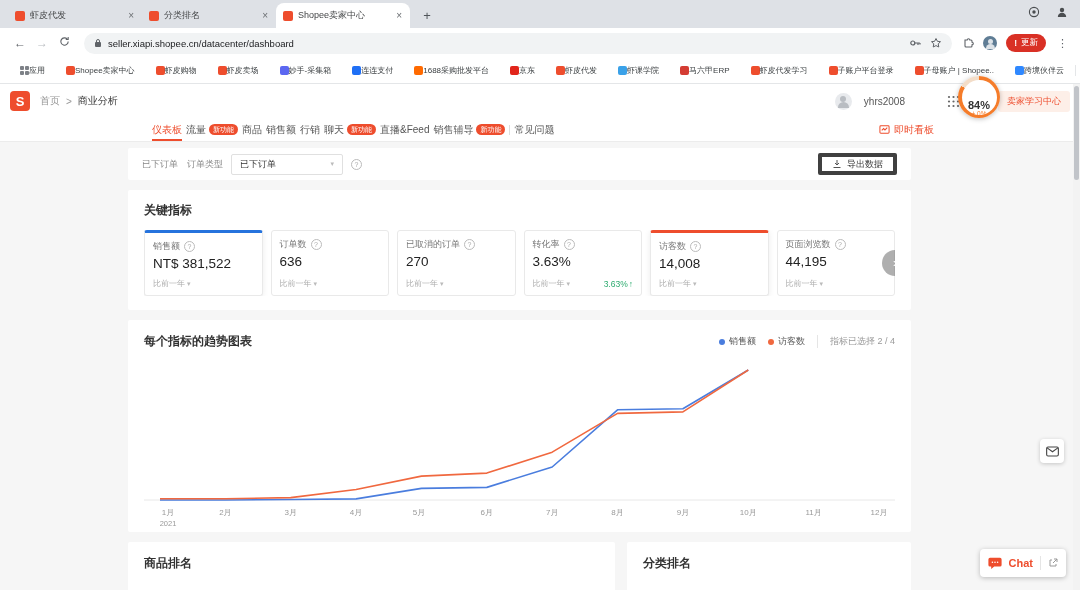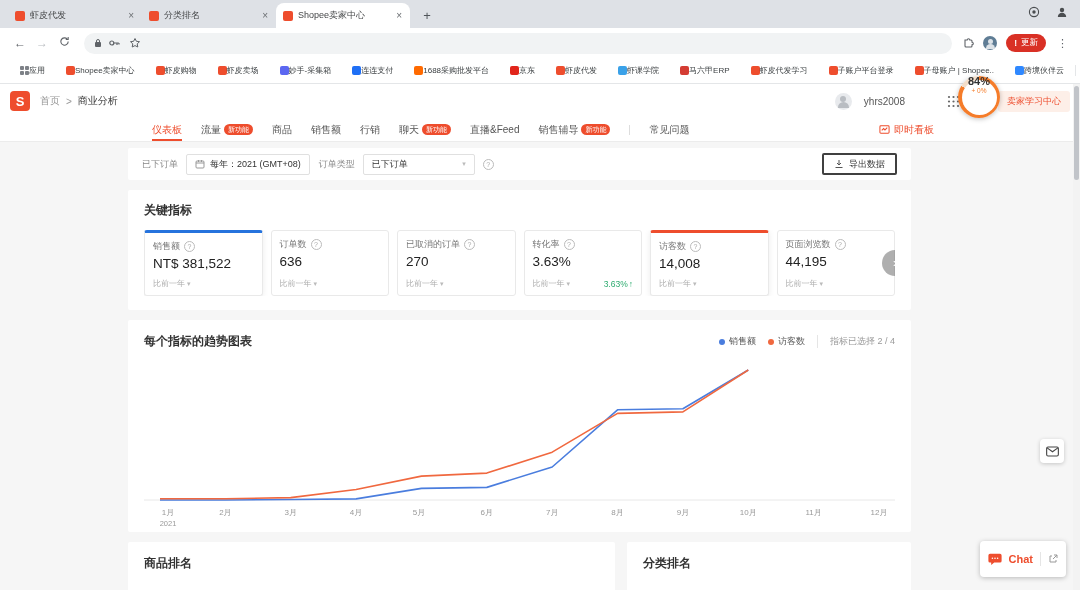--- a/index.html
+++ b/index.html
@@ -54,21 +54,21 @@
   .avatar::before { content:""; position:absolute; left:5.5px; top:3px; width:6px; height:6px; border-radius:50%; background:#b9bdc2; }
   .avatar::after { content:""; position:absolute; left:3px; top:9.5px; width:11px; height:6px; border-radius:6px 6px 0 0; background:#b9bdc2; }
   .username { font-size:10px; color:#555; }
   .bell-wrap { position:relative; }
   .badge-99 { position:absolute; top:-7px; left:8px; background:#ee4d2d; color:#fff; font-size:7px;
               padding:1px 3px; border-radius:7px; line-height:1.2; }
   .learn-btn { background:#fdefe8; color:#ee4d2d; font-size:9px; padding:4px 9px; border-radius:3px; white-space:nowrap; }
 
   .gauge { position:absolute; right:80px; top:76px; width:42px; height:42px; border-radius:50%;
            background:conic-gradient(#f57c2a 0 84%, #f3ddc8 84% 100%);
-           z-index:60; box-shadow:0 1px 5px rgba(0,0,0,.25); display:flex; align-items:flex-start; justify-content:center; }
+           z-index:60; box-shadow:0 1px 5px rgba(0,0,0,.25); display:flex; align-items:flex-end; justify-content:center; }
   .gauge::before { content:""; position:absolute; inset:3.5px; background:#fff; border-radius:50%; }
   .gauge-text { position:relative; text-align:center; line-height:1.05; }
   .gauge-pct { font-size:11px; font-weight:bold; color:#333; }
   .gauge-sub { font-size:6.5px; color:#f57c2a; }
 
   
   .sp-nav { height:24px; background:#fff; border-bottom:1px solid #ececec; display:flex; align-items:center;
             padding-left:152px; gap:20px; position:relative; }
   .nav-item { font-size:10px; color:#555; display:flex; align-items:center; gap:3px; height:100%; position:relative; white-space:nowrap; }
   .nav-item.active { color:#ee4d2d; }
@@ -81,21 +81,21 @@
   .content { width:783px; margin:6px 0 0 128px; }
   .card { background:#fff; border-radius:2px; }
   .card-title { font-size:12px; font-weight:bold; color:#333; }
 
   .filter-card { height:32px; display:flex; align-items:center; padding:0 14px; gap:8px; font-size:9px; color:#888; }
   .ctrl { height:21px; border:1px solid #e0e0e0; border-radius:2px; display:flex; align-items:center; gap:5px;
           padding:0 8px; color:#333; background:#fff; font-size:9px; white-space:nowrap; }
   .select-ctrl { width:112px; justify-content:space-between; }
   .q-icon { width:11px; height:11px; border:1px solid #bbb; border-radius:50%; color:#aaa; font-size:7px;
             display:flex; align-items:center; justify-content:center; flex:none; }
-  .export-btn { margin-left:auto; height:22px; border:2px solid #404040; border-radius:2px; padding:0 10px;
+  .export-btn { margin-left:auto; height:22px; border:4px solid #404040; border-radius:2px; padding:0 10px;
                 display:flex; align-items:center; gap:5px; font-size:9px; color:#333; background:#fff; }
 
   .metrics-card { margin-top:10px; padding:12px 16px 14px; }
   .tiles { margin-top:11px; display:flex; gap:8px; position:relative; overflow:hidden; }
   .tile { flex:1; height:66px; border:1px solid #e9e9e9; border-radius:3px; padding:7px 8px 6px;
           display:flex; flex-direction:column; background:#fff; }
   .tile.sel-blue { border-top:3px solid #2673dd; box-shadow:0 1px 6px rgba(0,0,0,.08); }
   .tile.sel-orange { border-top:3px solid #ee4d2d; box-shadow:0 1px 6px rgba(0,0,0,.08); }
   .tile-label { font-size:9px; color:#777; display:flex; gap:4px; align-items:center; white-space:nowrap; }
   .tile-value { font-size:13.5px; color:#222; margin-top:3px; white-space:nowrap; }
@@ -120,21 +120,21 @@
 
   .rank-row { margin-top:10px; display:flex; gap:12px; }
   .rank-card { padding:13px 16px; height:80px; }
   .rank-left { width:487px; }
   .rank-right { flex:1; }
 
   
   .envelope-btn { position:absolute; right:16px; top:439px; width:24px; height:24px; background:#fff;
                   border-radius:4px; box-shadow:0 1px 4px rgba(0,0,0,.2); display:flex; align-items:center;
                   justify-content:center; z-index:70; }
-  .chat-widget { position:absolute; right:14px; bottom:13px; height:36px; background:#fff; border-radius:4px;
+  .chat-widget { position:absolute; right:14px; bottom:13px; height:28px; background:#fff; border-radius:4px;
                  box-shadow:0 1px 5px rgba(0,0,0,.25); display:flex; align-items:center; padding:0 8px; gap:7px; z-index:70; }
   .chat-label { color:#ee4d2d; font-weight:bold; font-size:11px; }
   .chat-div { width:1px; height:14px; background:#e5e5e5; }
 
   .scrollbar { position:absolute; right:0; top:84px; width:7px; height:506px; background:#f3f3f3; z-index:80; }
   .scroll-thumb { position:absolute; top:2px; left:1px; width:5px; height:94px; background:#c1c4c9; border-radius:3px; }
 </style>
 </head>
 <body>
 
@@ -175,20 +175,21 @@
   <span class="nav-btn">
     <svg width="11" height="11" viewBox="0 0 12 12" style="display:inline">
         <path d="M10 6a4 4 0 1 1-1.1-2.75M10 1.2v2.6H7.4" stroke="#5f6368" fill="none" stroke-width="1.2"></path>
       </svg>
   </span>
   <div class="omnibox">
     <svg width="8" height="10" viewBox="0 0 8 10">
       <rect x="1" y="4" width="6" height="5" rx="1" fill="#5f6368"></rect>
       <path d="M2.5 4V3a1.5 1.5 0 0 1 3 0v1" stroke="#5f6368" fill="none" stroke-width="1"></path>
     </svg>
+    <span class="url">seller.xiapi.shopee.cn/datacenter/dashboard</span>
     <span class="omni-icons">
       <svg width="12" height="12" viewBox="0 0 12 12">
         <circle cx="3.8" cy="6" r="2" fill="none" stroke="#5f6368" stroke-width="1.2"></circle>
         <path d="M5.8 6h5M9 6v2M11 6v1.6" stroke="#5f6368" stroke-width="1.2" fill="none"></path>
       </svg>
       <svg width="12" height="12" viewBox="0 0 12 12">
         <path d="M6 1.5l1.4 2.8 3.1.4-2.3 2.2.6 3.1L6 8.6 3.2 10l.6-3.1L1.5 4.7l3.1-.4z" fill="none" stroke="#5f6368" stroke-width="1"></path>
       </svg>
     </span>
   </div>
@@ -317,21 +318,21 @@
 </div>
 
 <div class="gauge">
   <div class="gauge-text">
     <div class="gauge-pct">84%</div>
     <div class="gauge-sub">+ 0%</div>
   </div>
 </div>
 
 <div class="sp-nav">
-  <span style="display:flex;align-items:center;gap:19px;height:100%;" id="nav-container">
+  <span style="display:flex;align-items:center;gap:4px;height:100%;" id="nav-container">
       <span class="nav-item active">
         <span>仪表板</span>
       </span>
       <span class="nav-item">
         <span>流量</span>
         <span class="nav-badge">新功能</span>
       </span>
       <span class="nav-item">
         <span>商品</span>
       </span>
@@ -363,27 +364,20 @@
       <path d="M3 7l2-2 1.5 1.5L9 4" stroke="#ee4d2d" fill="none" stroke-width="1.1"></path>
     </svg>
     <span>即时看板</span>
   </span>
 </div>
 
 <div class="content">
 
   <div class="card filter-card">
     <span>已下订单</span>
-    <span class="ctrl">
-      <svg width="10" height="10" viewBox="0 0 10 10">
-        <rect x="1" y="2" width="8" height="7" rx="1" fill="none" stroke="#999" stroke-width="1"></rect>
-        <path d="M1 4h8M3.5 1v2M6.5 1v2" stroke="#999" stroke-width="1"></path>
-      </svg>
-      <span>每年：2021 (GMT+08)</span>
-    </span>
     <span style="margin-left:1px">订单类型</span>
     <span class="ctrl select-ctrl">
       <span>已下订单</span>
       <span class="caret">▾</span>
     </span>
     <span class="q-icon">?</span>
     <span class="export-btn">
       <svg width="10" height="10" viewBox="0 0 10 10">
         <path d="M5 1v5M3 4l2 2 2-2" stroke="#555" fill="none" stroke-width="1"></path>
         <path d="M1.5 8.5h7" stroke="#555" stroke-width="1"></path>

